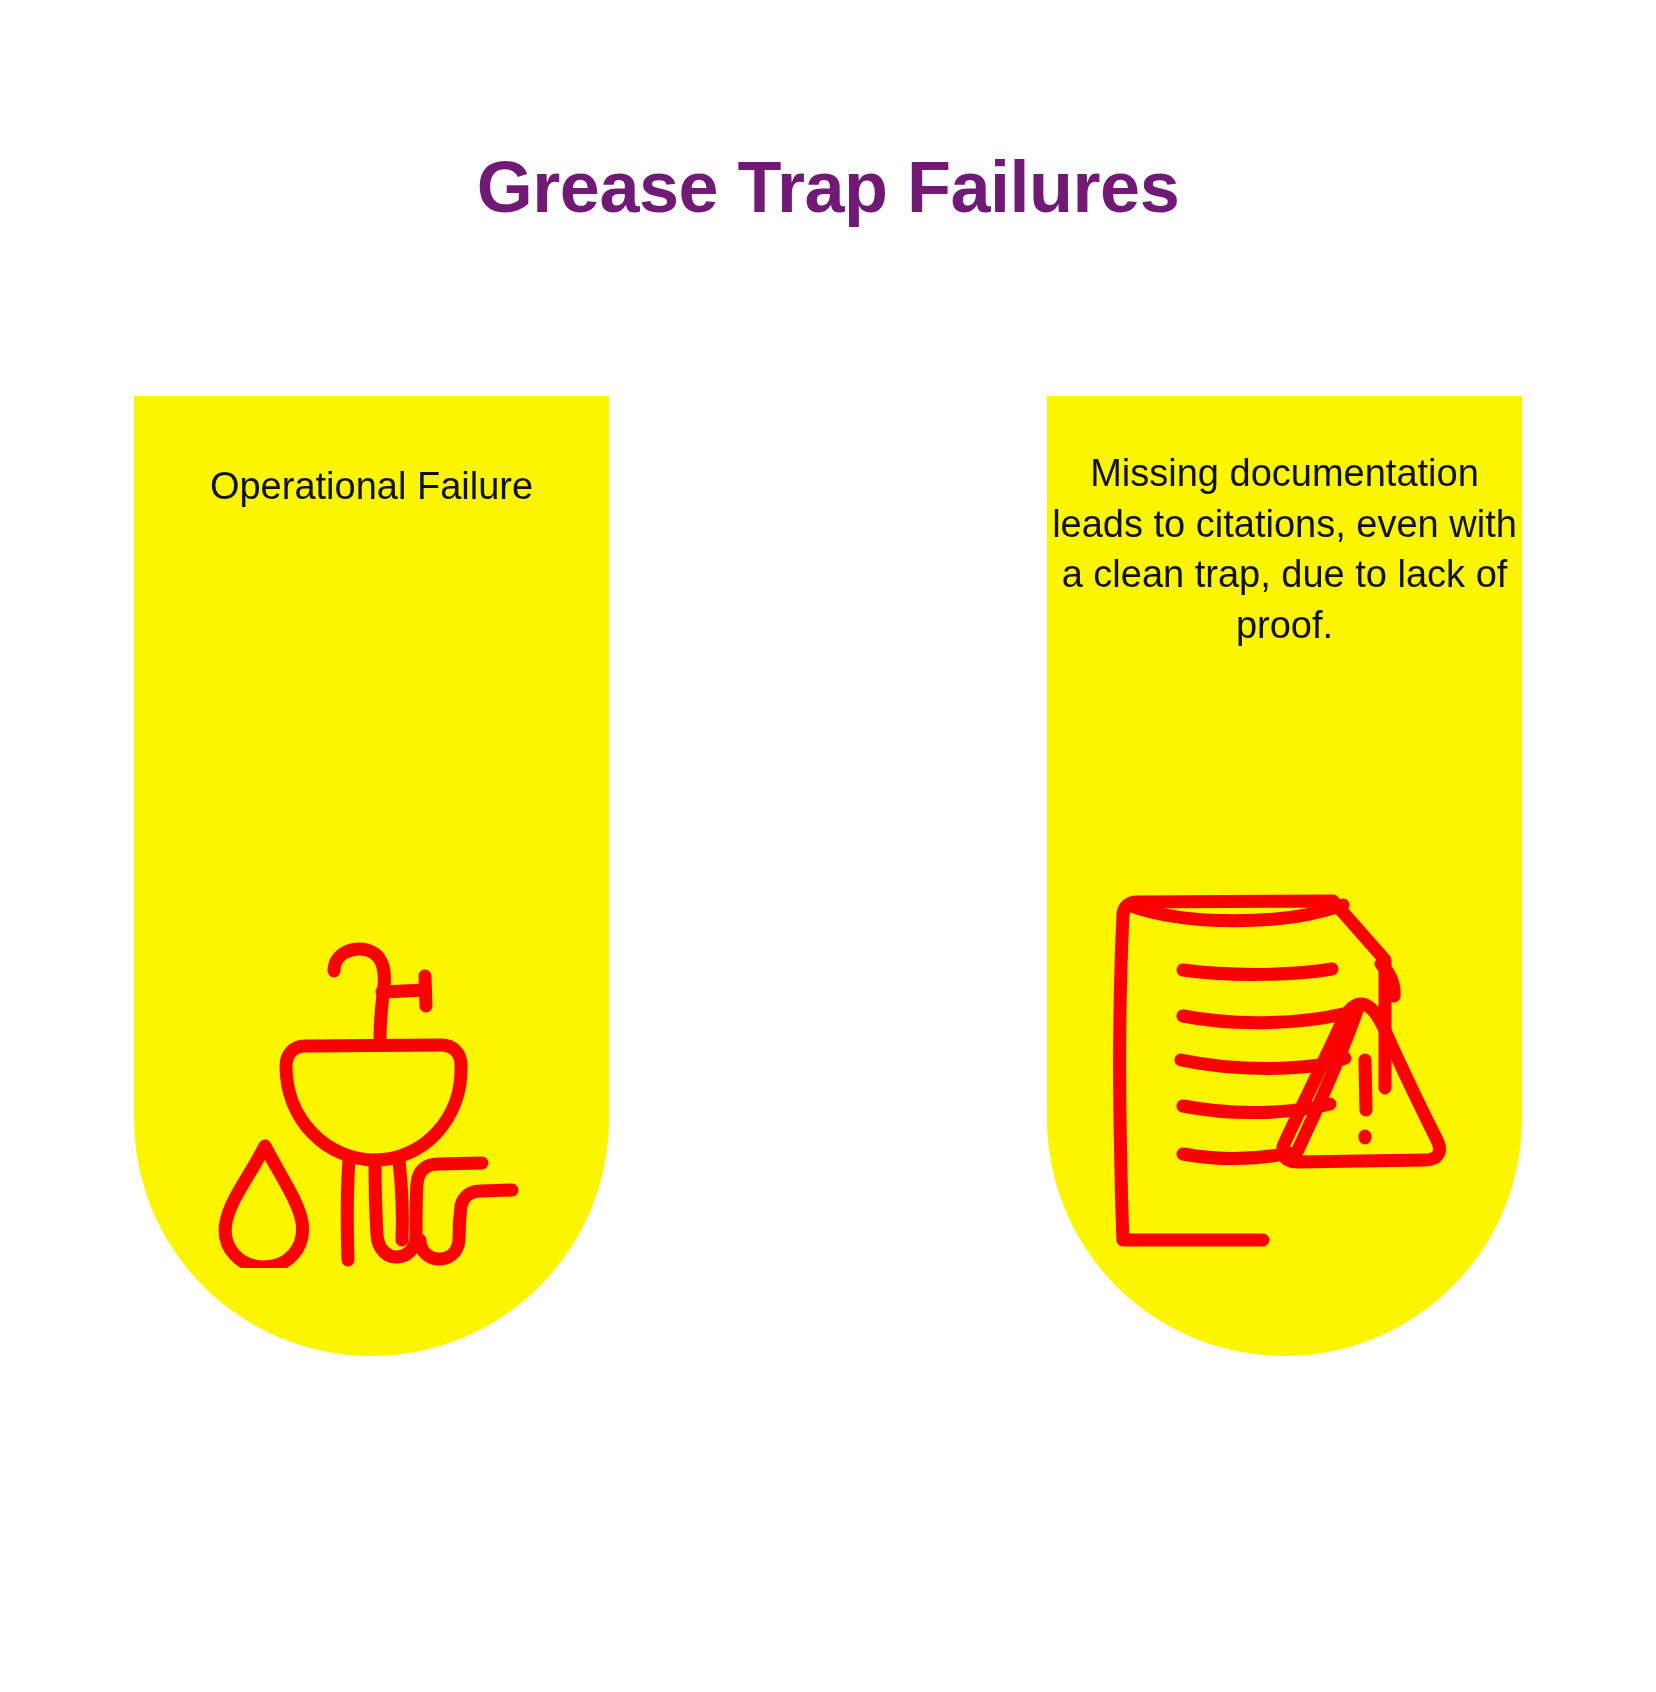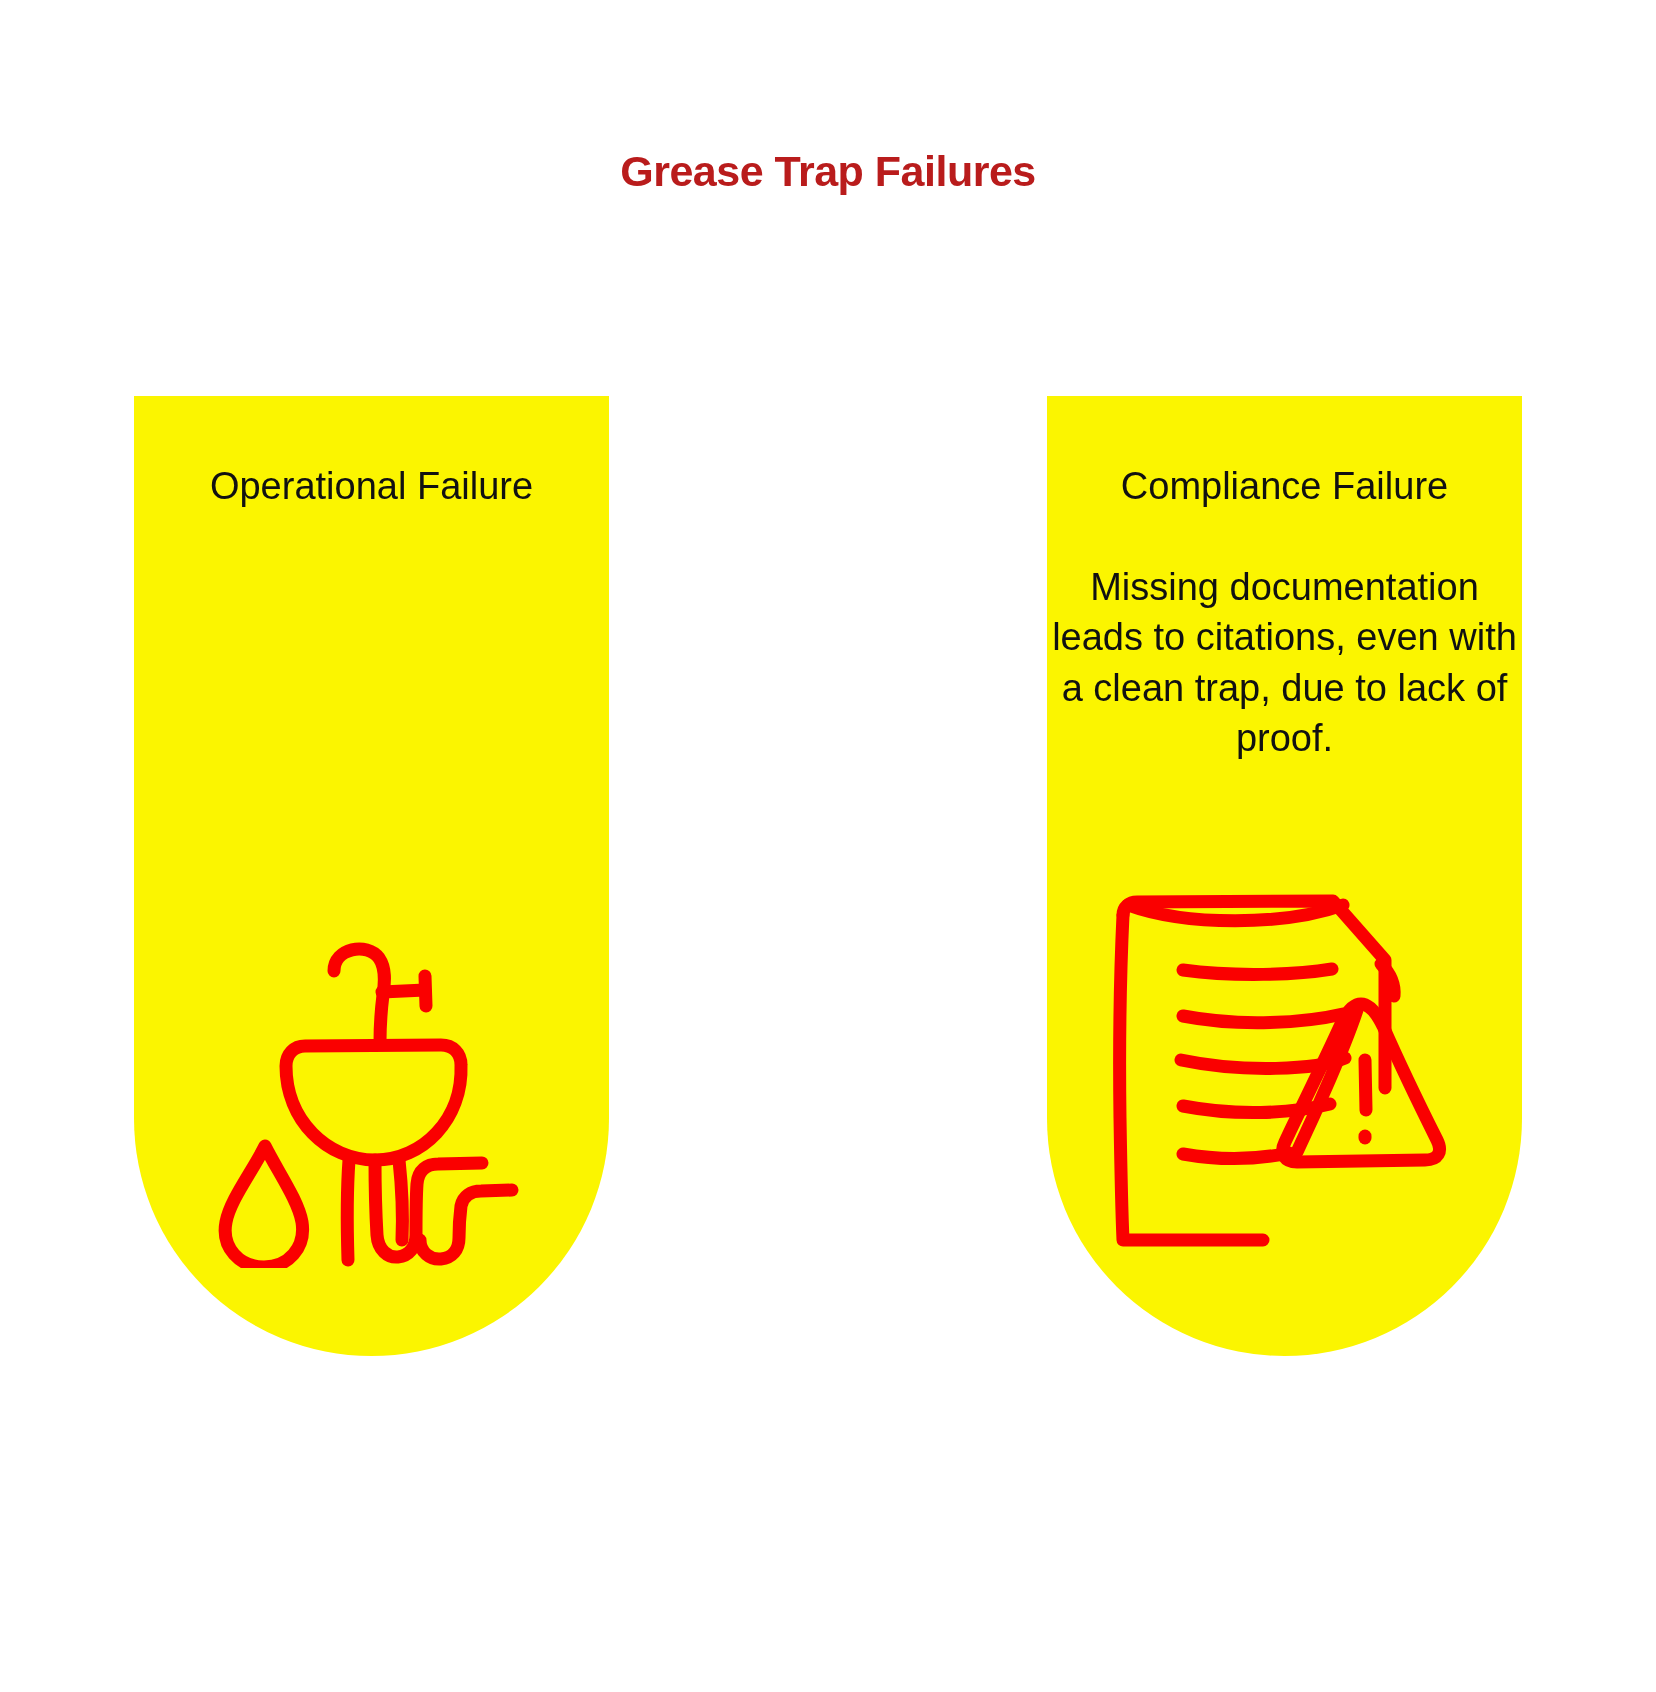--- a/index.html
+++ b/index.html
@@ -23,23 +23,23 @@
     background: #ffffff;
   }
 
   
   .title {
     position: absolute;
     top: 148px;
     left: 0;
     width: 1656px;
     text-align: center;
-    font-size: 43px;
+    font-size: 72px;
     font-weight: bold;
-    color: #b91c1c;
+    color: #701a75;
     letter-spacing: -0.5px;
     line-height: 1.1;
   }
 
   
   .cards {
     position: absolute;
     top: 396px;
     left: 134px;
     width: 1388px;
@@ -132,21 +132,20 @@
 
           <path d="M83 258 C70 284, 48 312, 44 334
                    C39 360, 58 379, 82 379
                    C106 379, 124 360, 120 334
                    C116 312, 96 284, 83 258 Z"></path>
         </svg>
       </div>
     </div>
 
     <div class="card">
-      <div class="card-heading">Compliance Failure</div>
       <div class="card-body">Missing documentation leads to citations, even with a clean trap, due to lack of proof.</div>
 
       <div class="card-icon">
         <svg viewBox="0 0 380 380" fill="none" stroke="#fa0000" stroke-width="13" stroke-linecap="round" stroke-linejoin="round">
 
           <path d="M28 27 C28 19, 34 14, 42 14
                    L238 13 L290 72
                    L290 200"></path>
           <path d="M28 27 C25 90, 24 160, 25 230
                    C26 290, 27 330, 28 352

